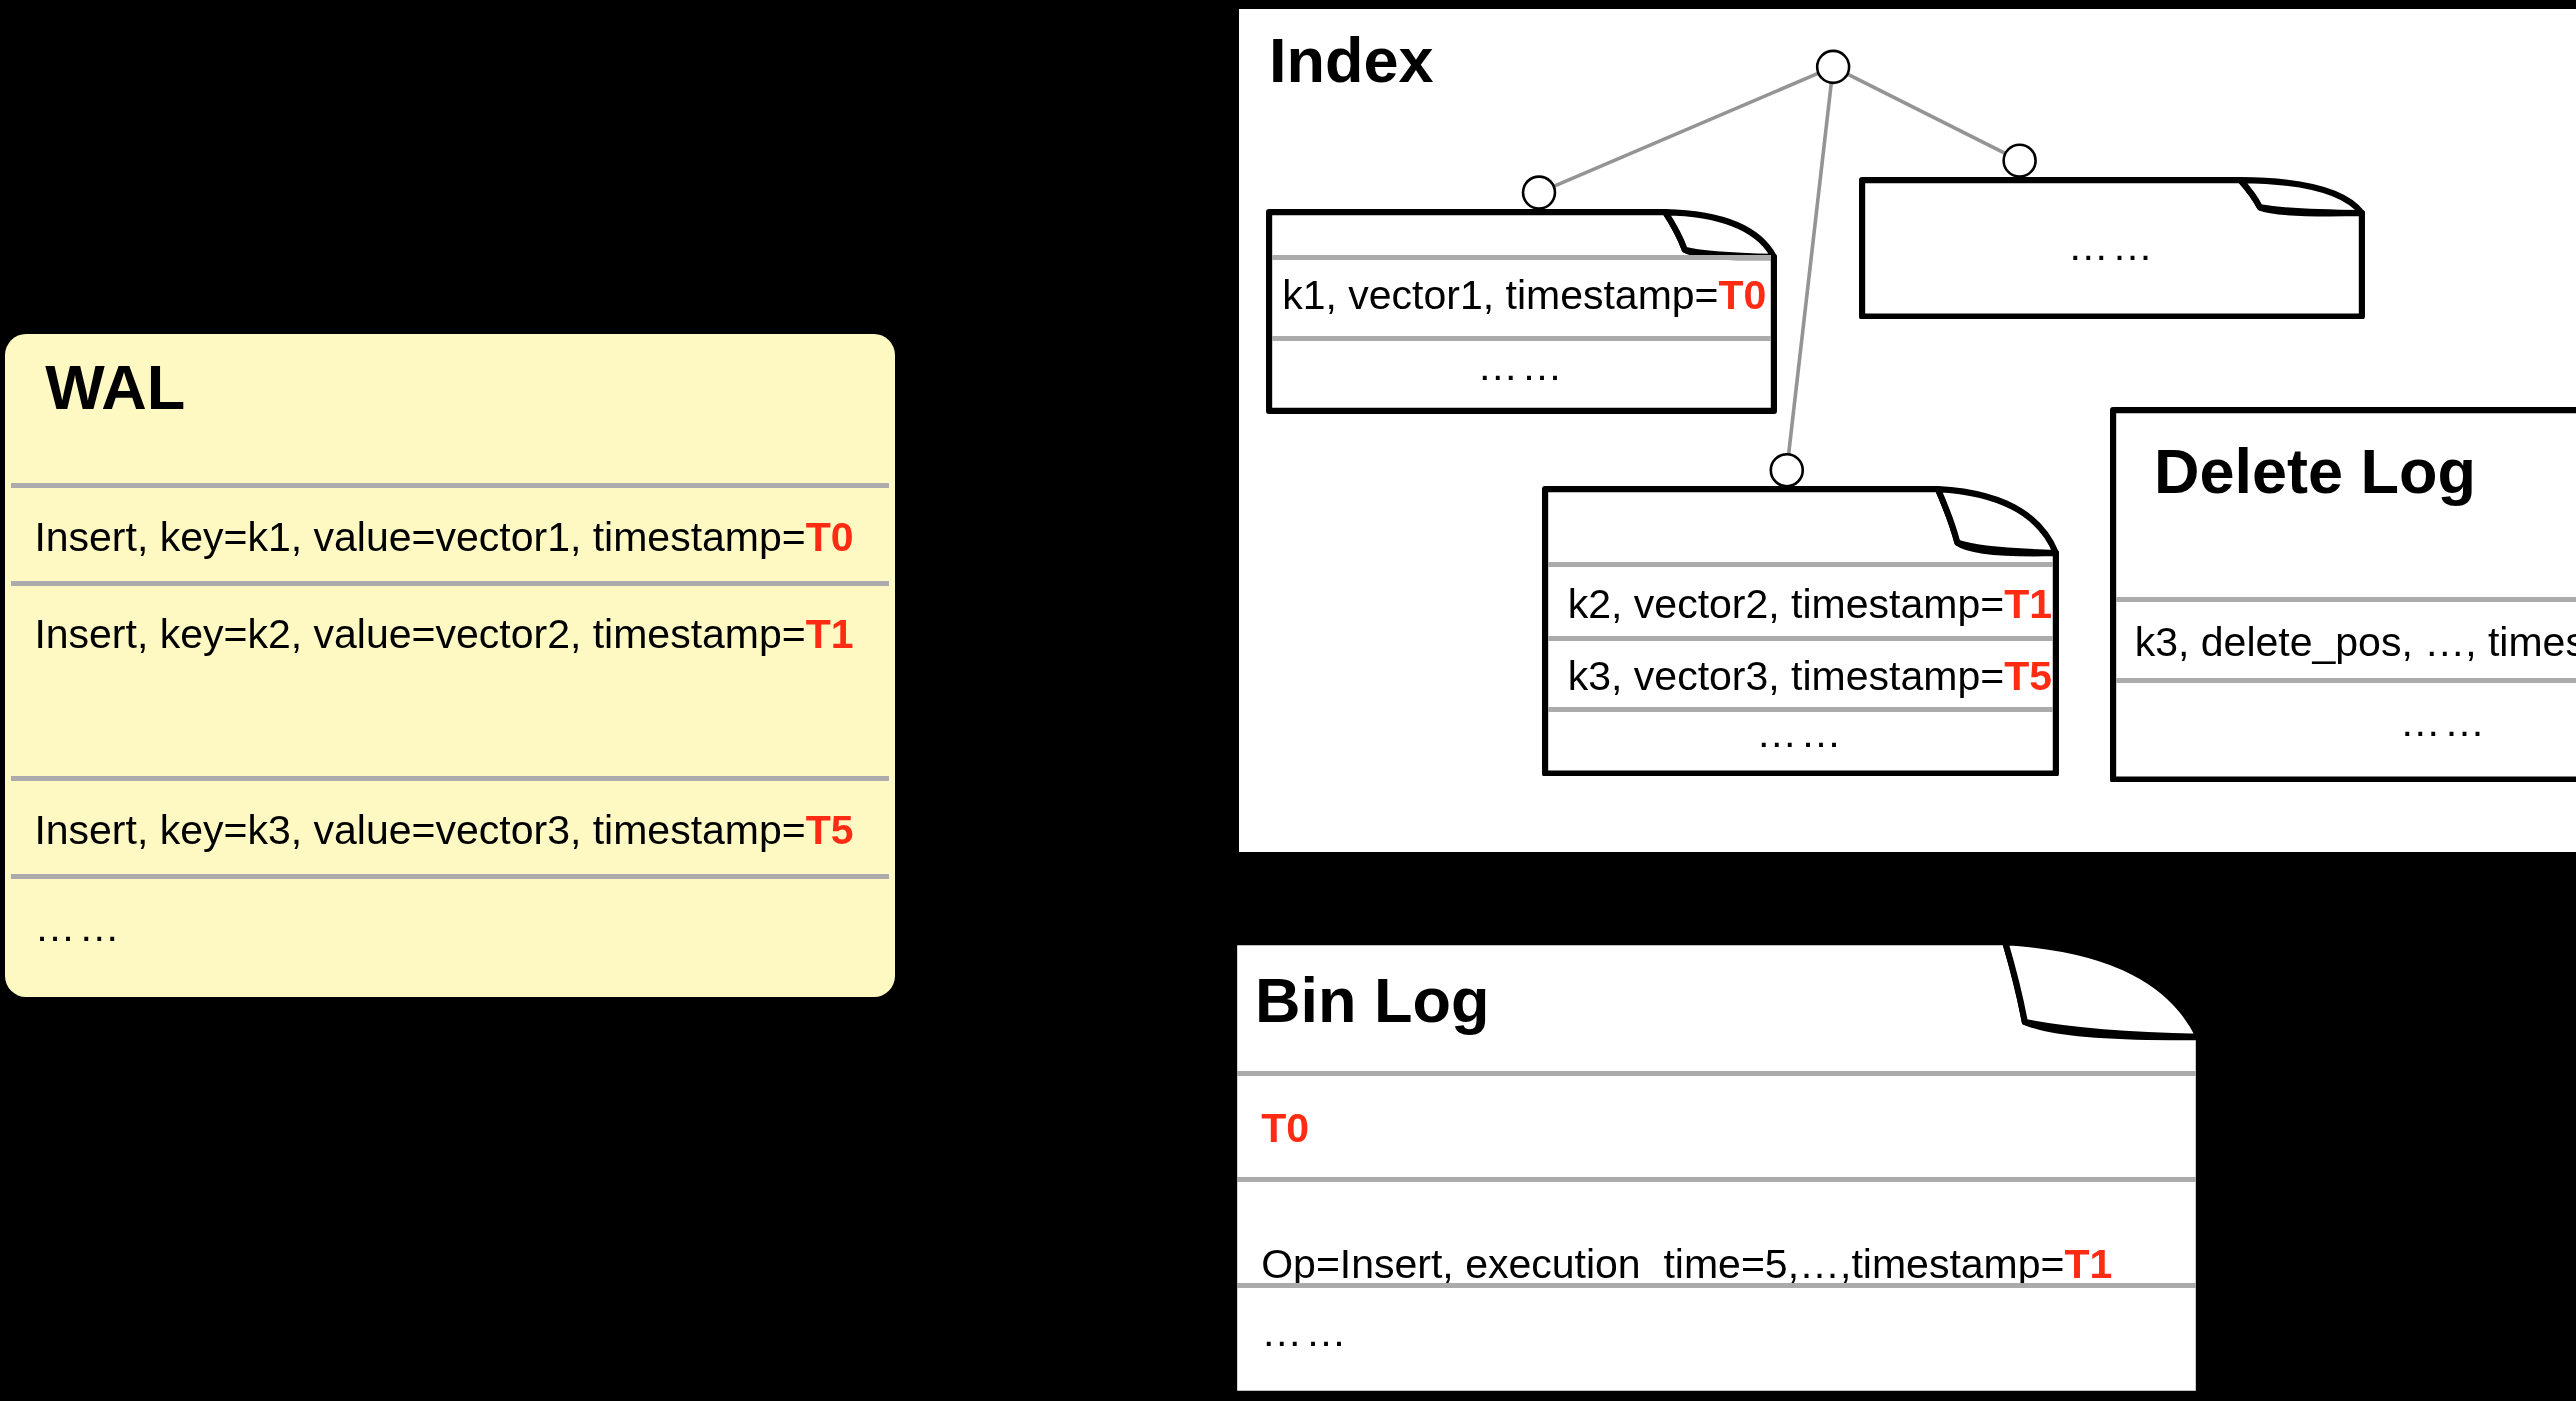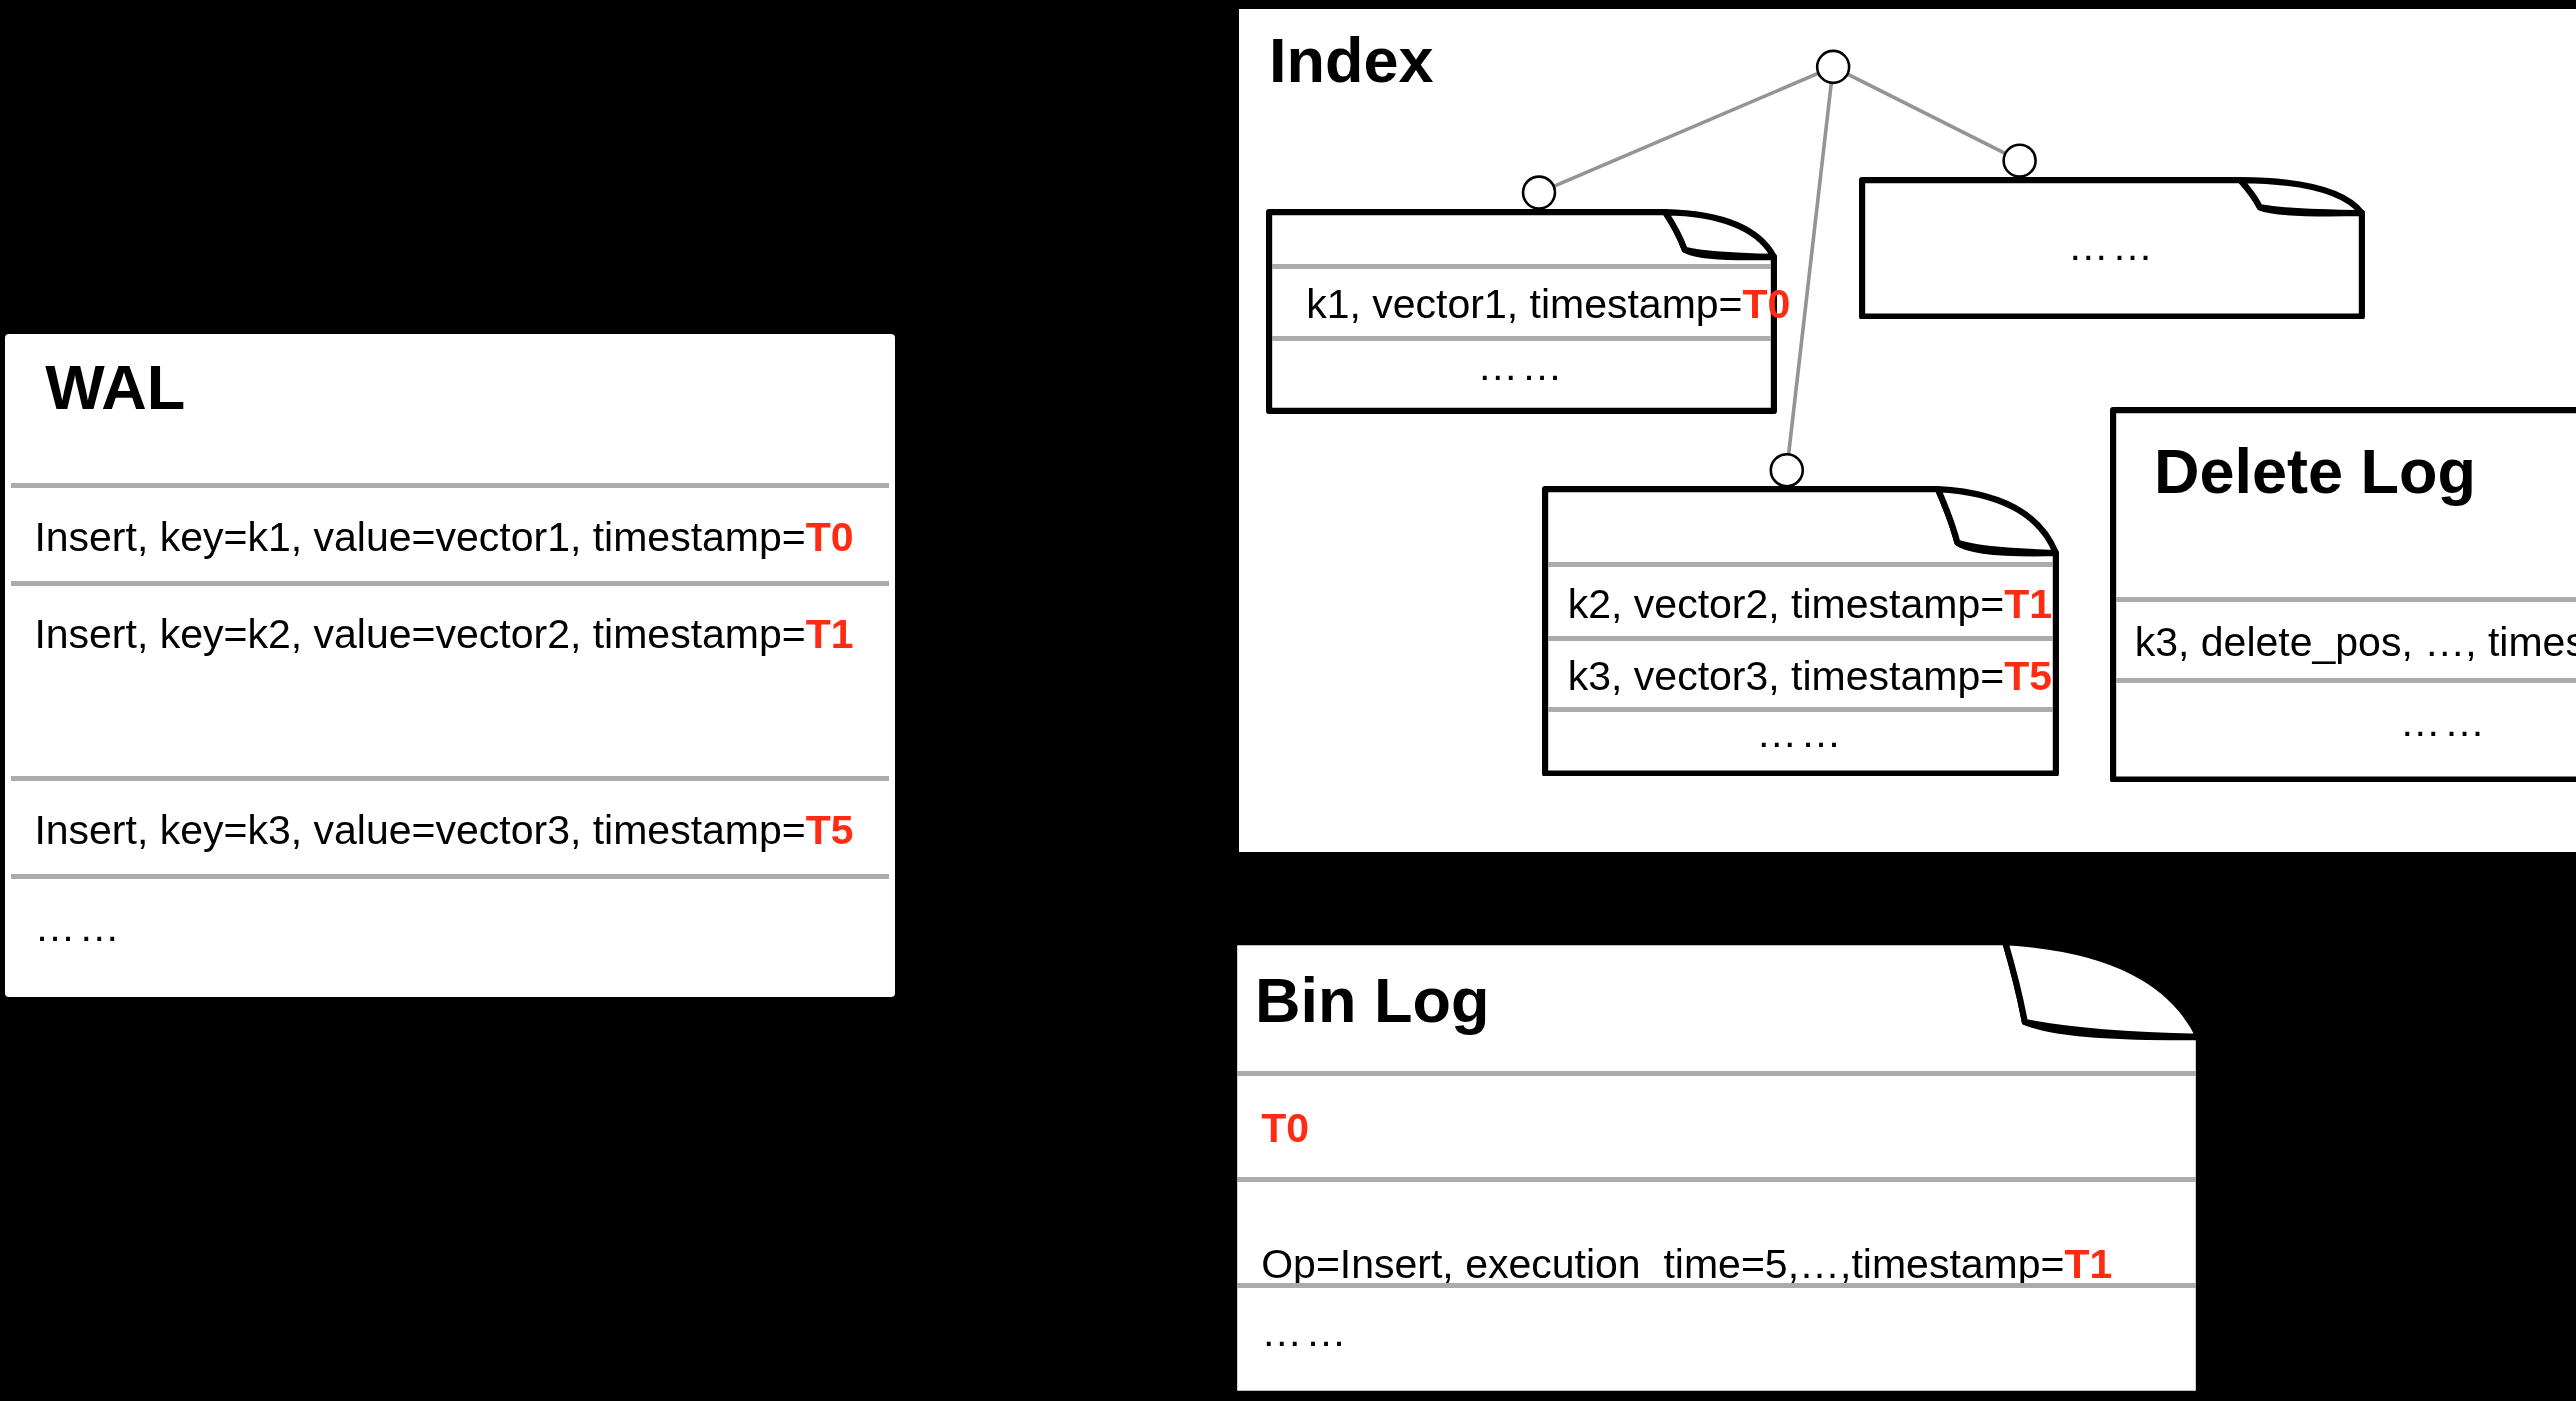--- a/index.html
+++ b/index.html
@@ -1,21 +1,21 @@
 <!DOCTYPE html>
 <html style="font-size:8.2px"><head>
 <meta charset="utf-8">
 <style>
   html,body{margin:0;padding:0;background:#000;}
   body{width:2817px;height:1402px;position:relative;overflow:hidden;
        font-family:"Liberation Sans",sans-serif;color:#000;}
   .abs{position:absolute;}
 
   
-  .wal-box{left:5.2px;top:334px;width:890px;height:663px;background:#ffffff;border-radius:4px;}
+  .wal-box{left:5.2px;top:334px;width:890px;height:663px;background:#fef9c3;border-radius:21px;}
   .box-title{font-weight:700;font-size:63px;line-height:1.1;white-space:nowrap;}
   .wal-title{left:40px;top:18.5px;}
 
   .row{position:absolute;left:6.2px;right:6.2px;display:flex;align-items:center;
        font-size:41px;white-space:nowrap;border-top:5.2px solid #ababab;}
   .row .ts{font-weight:700;color:#ff2b12;}
   .row.center{justify-content:center;}
   .dots{display:inline-block;transform:translateY(-0.32em);letter-spacing:0.08em;}
 
   .wal-r1{top:149px;height:98px;padding-left:23px;}
@@ -30,21 +30,21 @@
   .index-title{left:36px;top:23px;}
   .tree-svg{position:absolute;inset:0;z-index:3;pointer-events:none;}
 
   
   .doc{position:absolute;}
   .doc > svg{position:absolute;inset:0;}
   .doc .content{position:absolute;inset:0;z-index:2;}
   .doc .row{left:6.2px;right:6.2px;}
 
   .seg-left{left:33px;top:206px;width:511px;height:205px;}
-  .segl-r1{top:55px;height:72px;padding-left:34px;}
+  .segl-r1{top:46px;height:72px;padding-left:10px;}
   .segl-r2{top:127px;height:78px;}
 
   .seg-right{left:626px;top:174px;width:506px;height:143px;}
   .segr-r1{top:20.6px;height:124px;border-top:none;}
 
   .seg-mid{left:309px;top:483px;width:517px;height:291px;}
   .segm-r1{top:76px;height:75px;padding-left:19.6px;}
   .segm-r2{top:150px;height:71px;padding-left:19.6px;}
   .segm-r3{top:221px;height:70px;}
 

